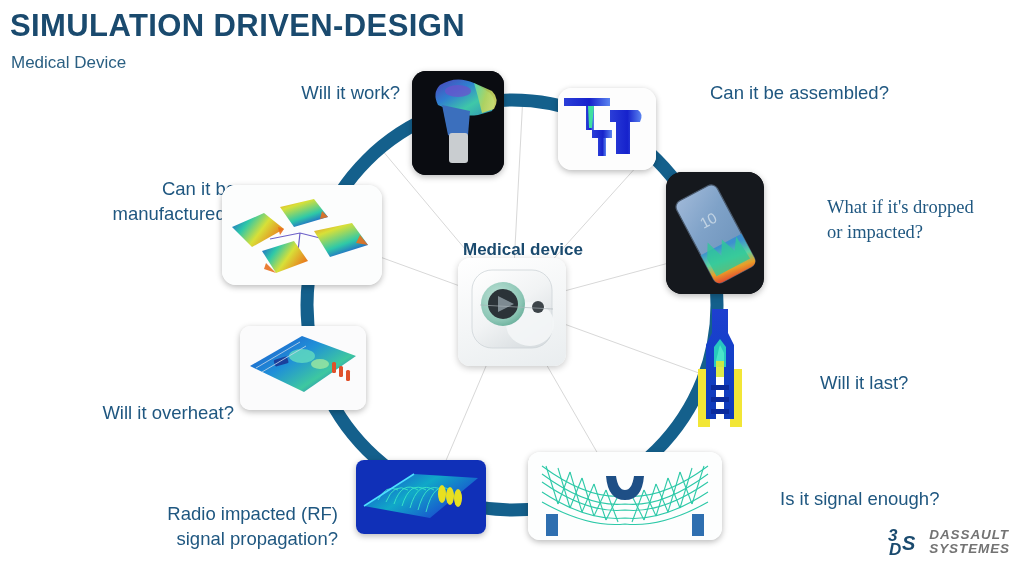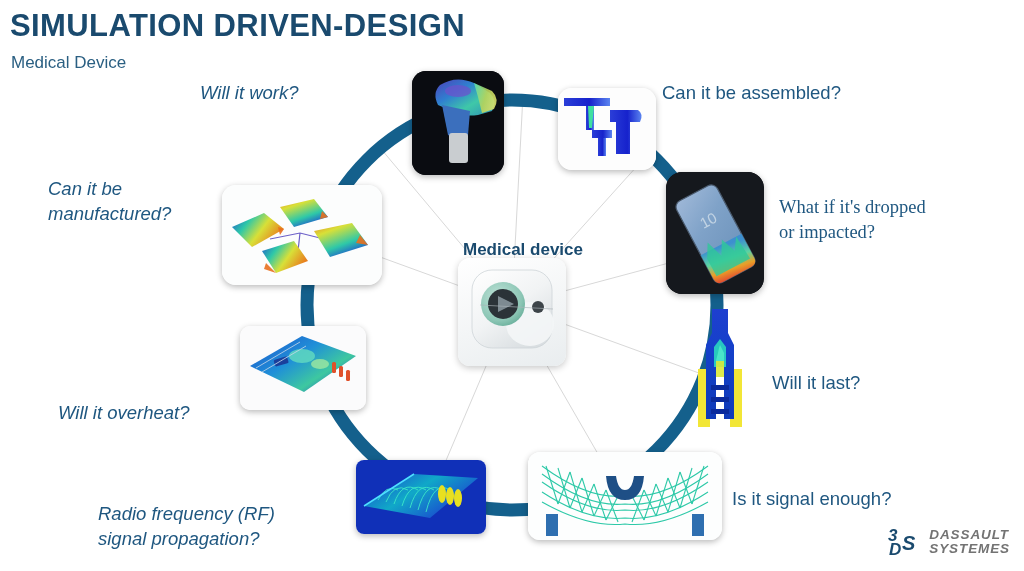--- a/index.html
+++ b/index.html
@@ -46,22 +46,22 @@
   }
 
   
   .wheel-label {
     position: absolute;
     font-size: 18.5px;
     line-height: 25px;
     color: #1f5780;
     white-space: pre-line;
   }
-  .wheel-label.right { text-align: left; font-style: italic; }
-  .wheel-label.left  { text-align: left; }
+  .wheel-label.right { text-align: right; }
+  .wheel-label.left  { text-align: left; margin-left: 48px; }
 
   #center-label {
     position: absolute;
     left: 443px;
     top: 240px;
     width: 160px;
     text-align: center;
     font-size: 17px;
     font-weight: bold;
     color: #1a4a6e;
@@ -370,21 +370,21 @@
 
 <div class="wheel-label left" style="left:662px; top:80px; width:260px;">Can it be assembled?</div>
 
 <div class="wheel-label left" style="left:779px; top:195px; width:230px;font-family:Liberation Serif, serif;">What if it's dropped
 or impacted?</div>
 
 <div class="wheel-label left" style="left:772px; top:370px; width:180px;">Will it last?</div>
 
 <div class="wheel-label left" style="left:732px; top:486px; width:240px;">Is it signal enough?</div>
 
-<div class="wheel-label right" style="left:98px; top:501px; width:240px;">Radio frequency (RF)
+<div class="wheel-label right" style="left:98px; top:501px; width:240px;">Radio impacted (RF)
 signal propagation?</div>
 
 <div class="wheel-label right" style="left:58px; top:400px; width:176px;">Will it overheat?</div>
 
 <div class="wheel-label right" style="left:48px; top:176px; width:188px;">Can it be
 manufactured?</div>
 
 <div id="brand-logo">
   <svg width="34" height="34" viewBox="0 0 34 34">
     <g fill="#1a4a6e" font-family="Liberation Sans, sans-serif" font-weight="bold" font-style="italic">

